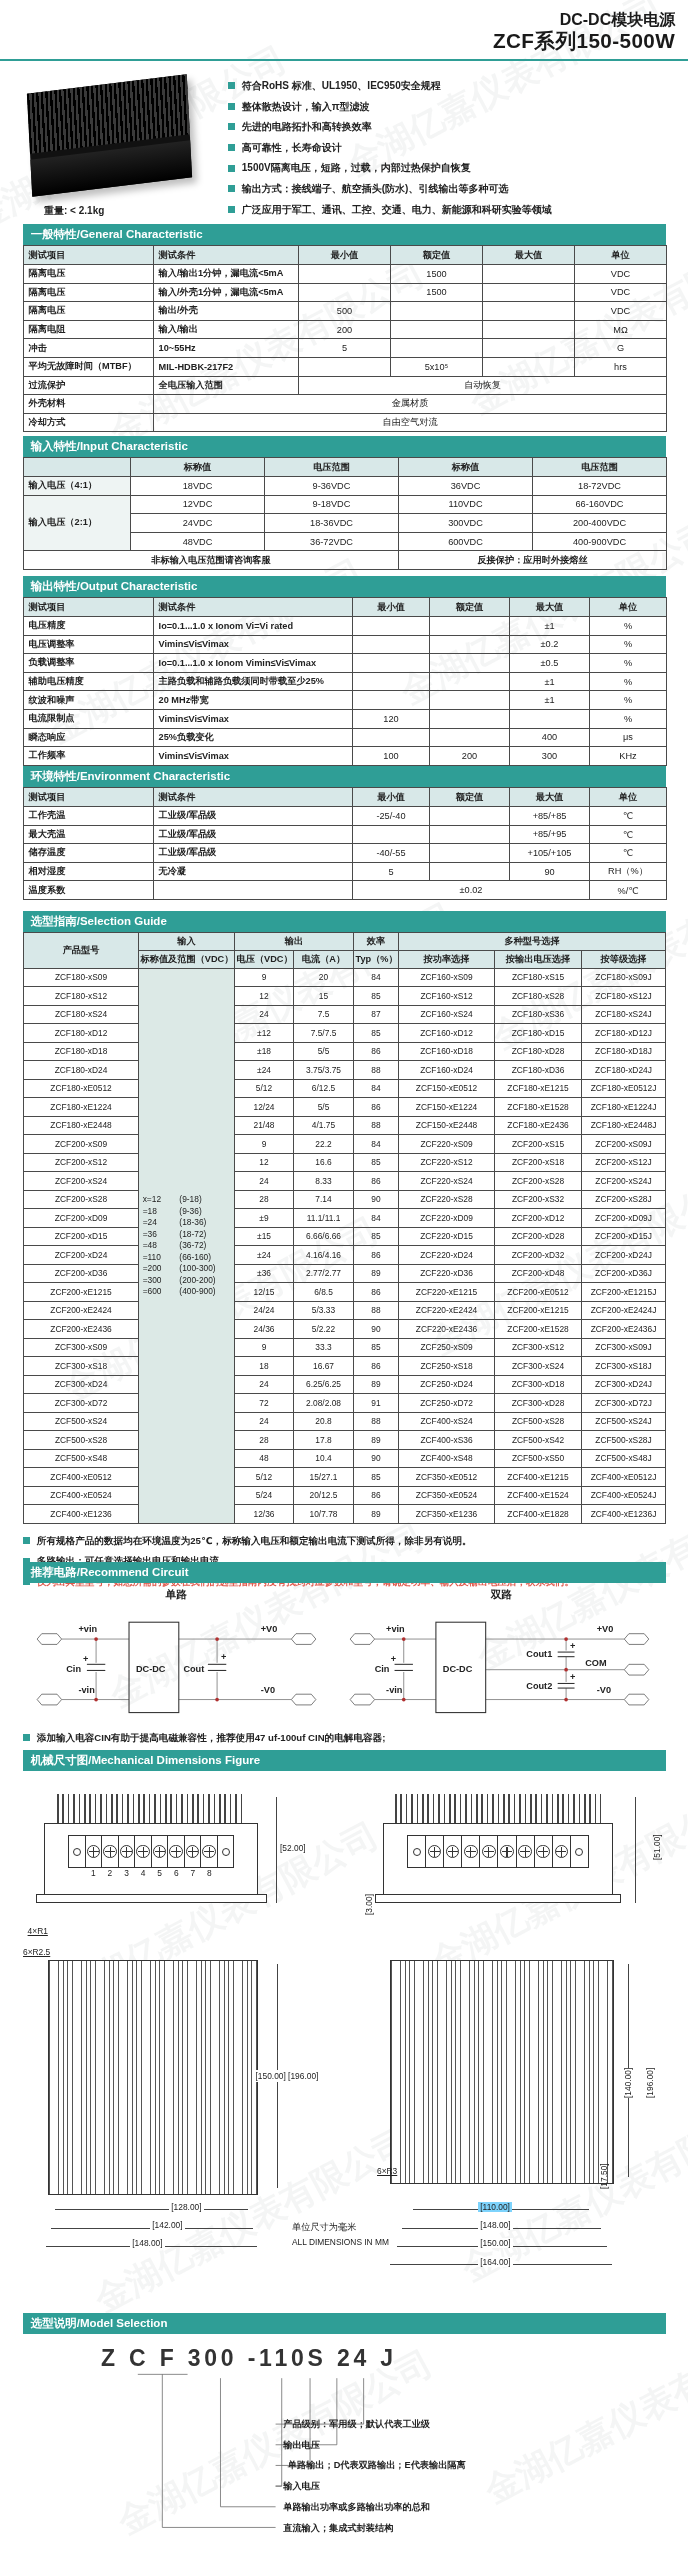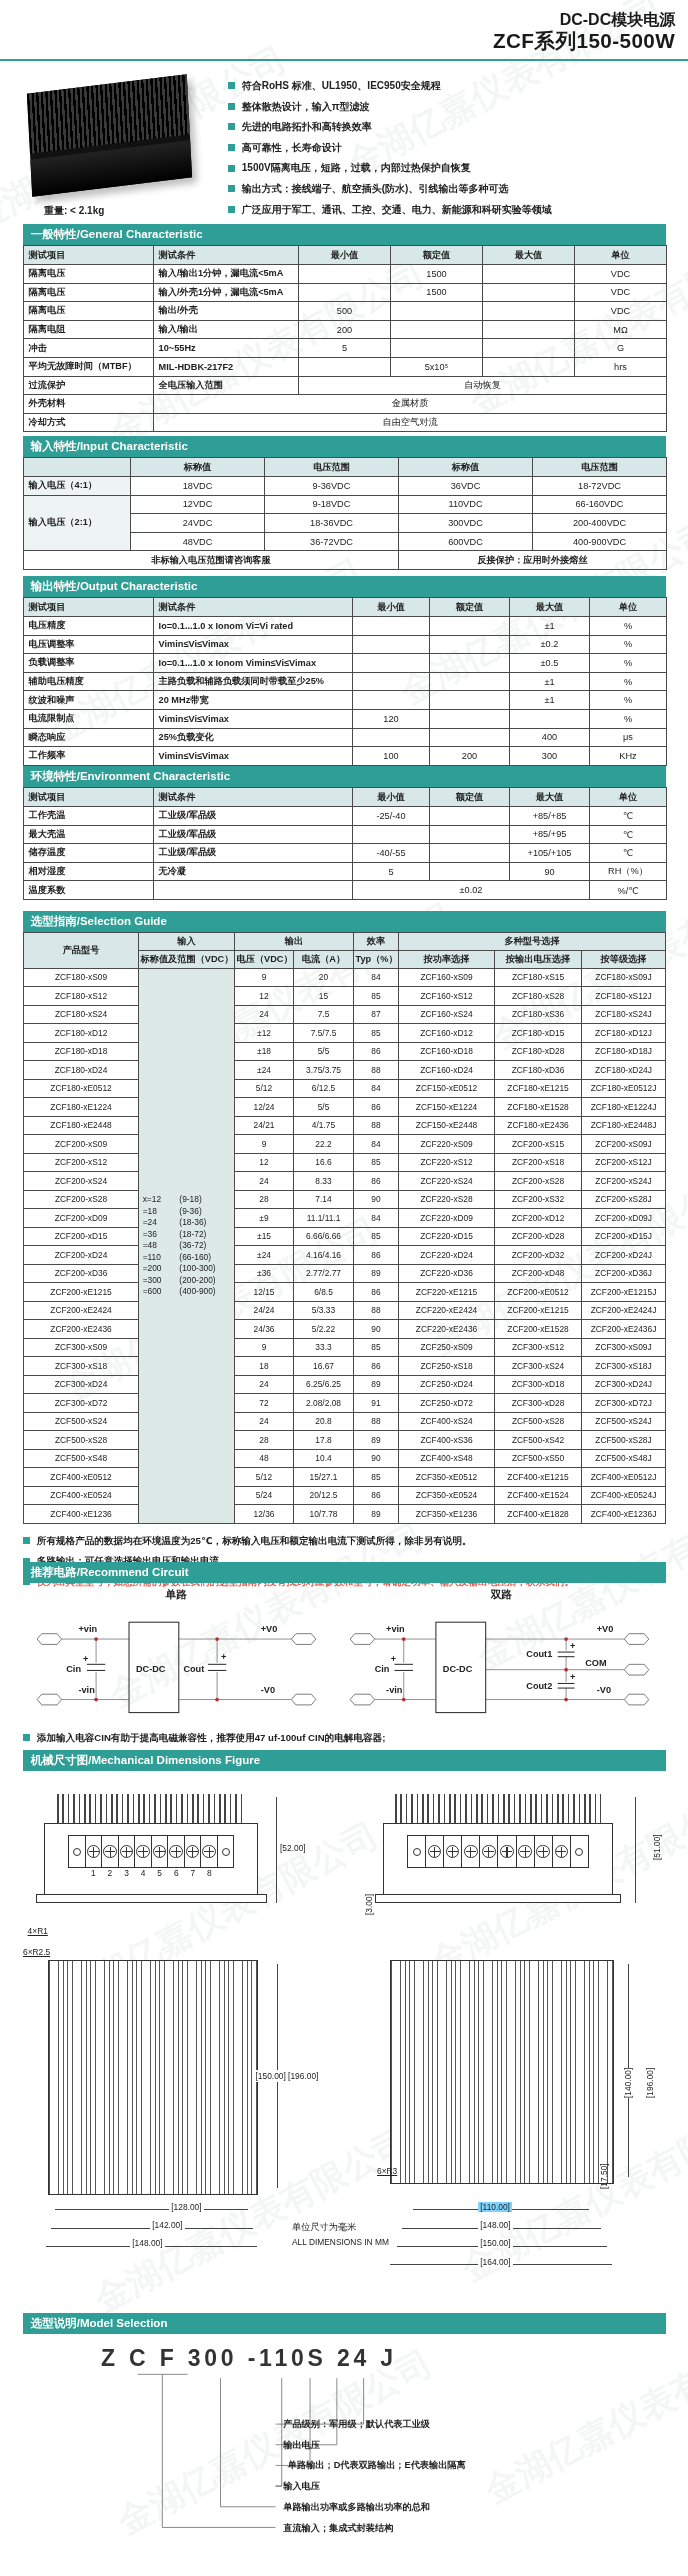--- a/index.html
+++ b/index.html
@@ -580,21 +580,21 @@
             <td>ZCF180-xE1224</td>
             <td>12/24</td>
             <td>5/5</td>
             <td>86</td>
             <td>ZCF150-xE1224</td>
             <td>ZCF180-xE1528</td>
             <td>ZCF180-xE1224J</td>
           </tr>
           <tr>
             <td>ZCF180-xE2448</td>
-            <td>24/21</td>
+            <td>21/48</td>
             <td>4/1.75</td>
             <td>88</td>
             <td>ZCF150-xE2448</td>
             <td>ZCF180-xE2436</td>
             <td>ZCF180-xE2448J</td>
           </tr>
           <tr>
             <td>ZCF200-xS09</td>
             <td>9</td>
             <td>22.2</td>

